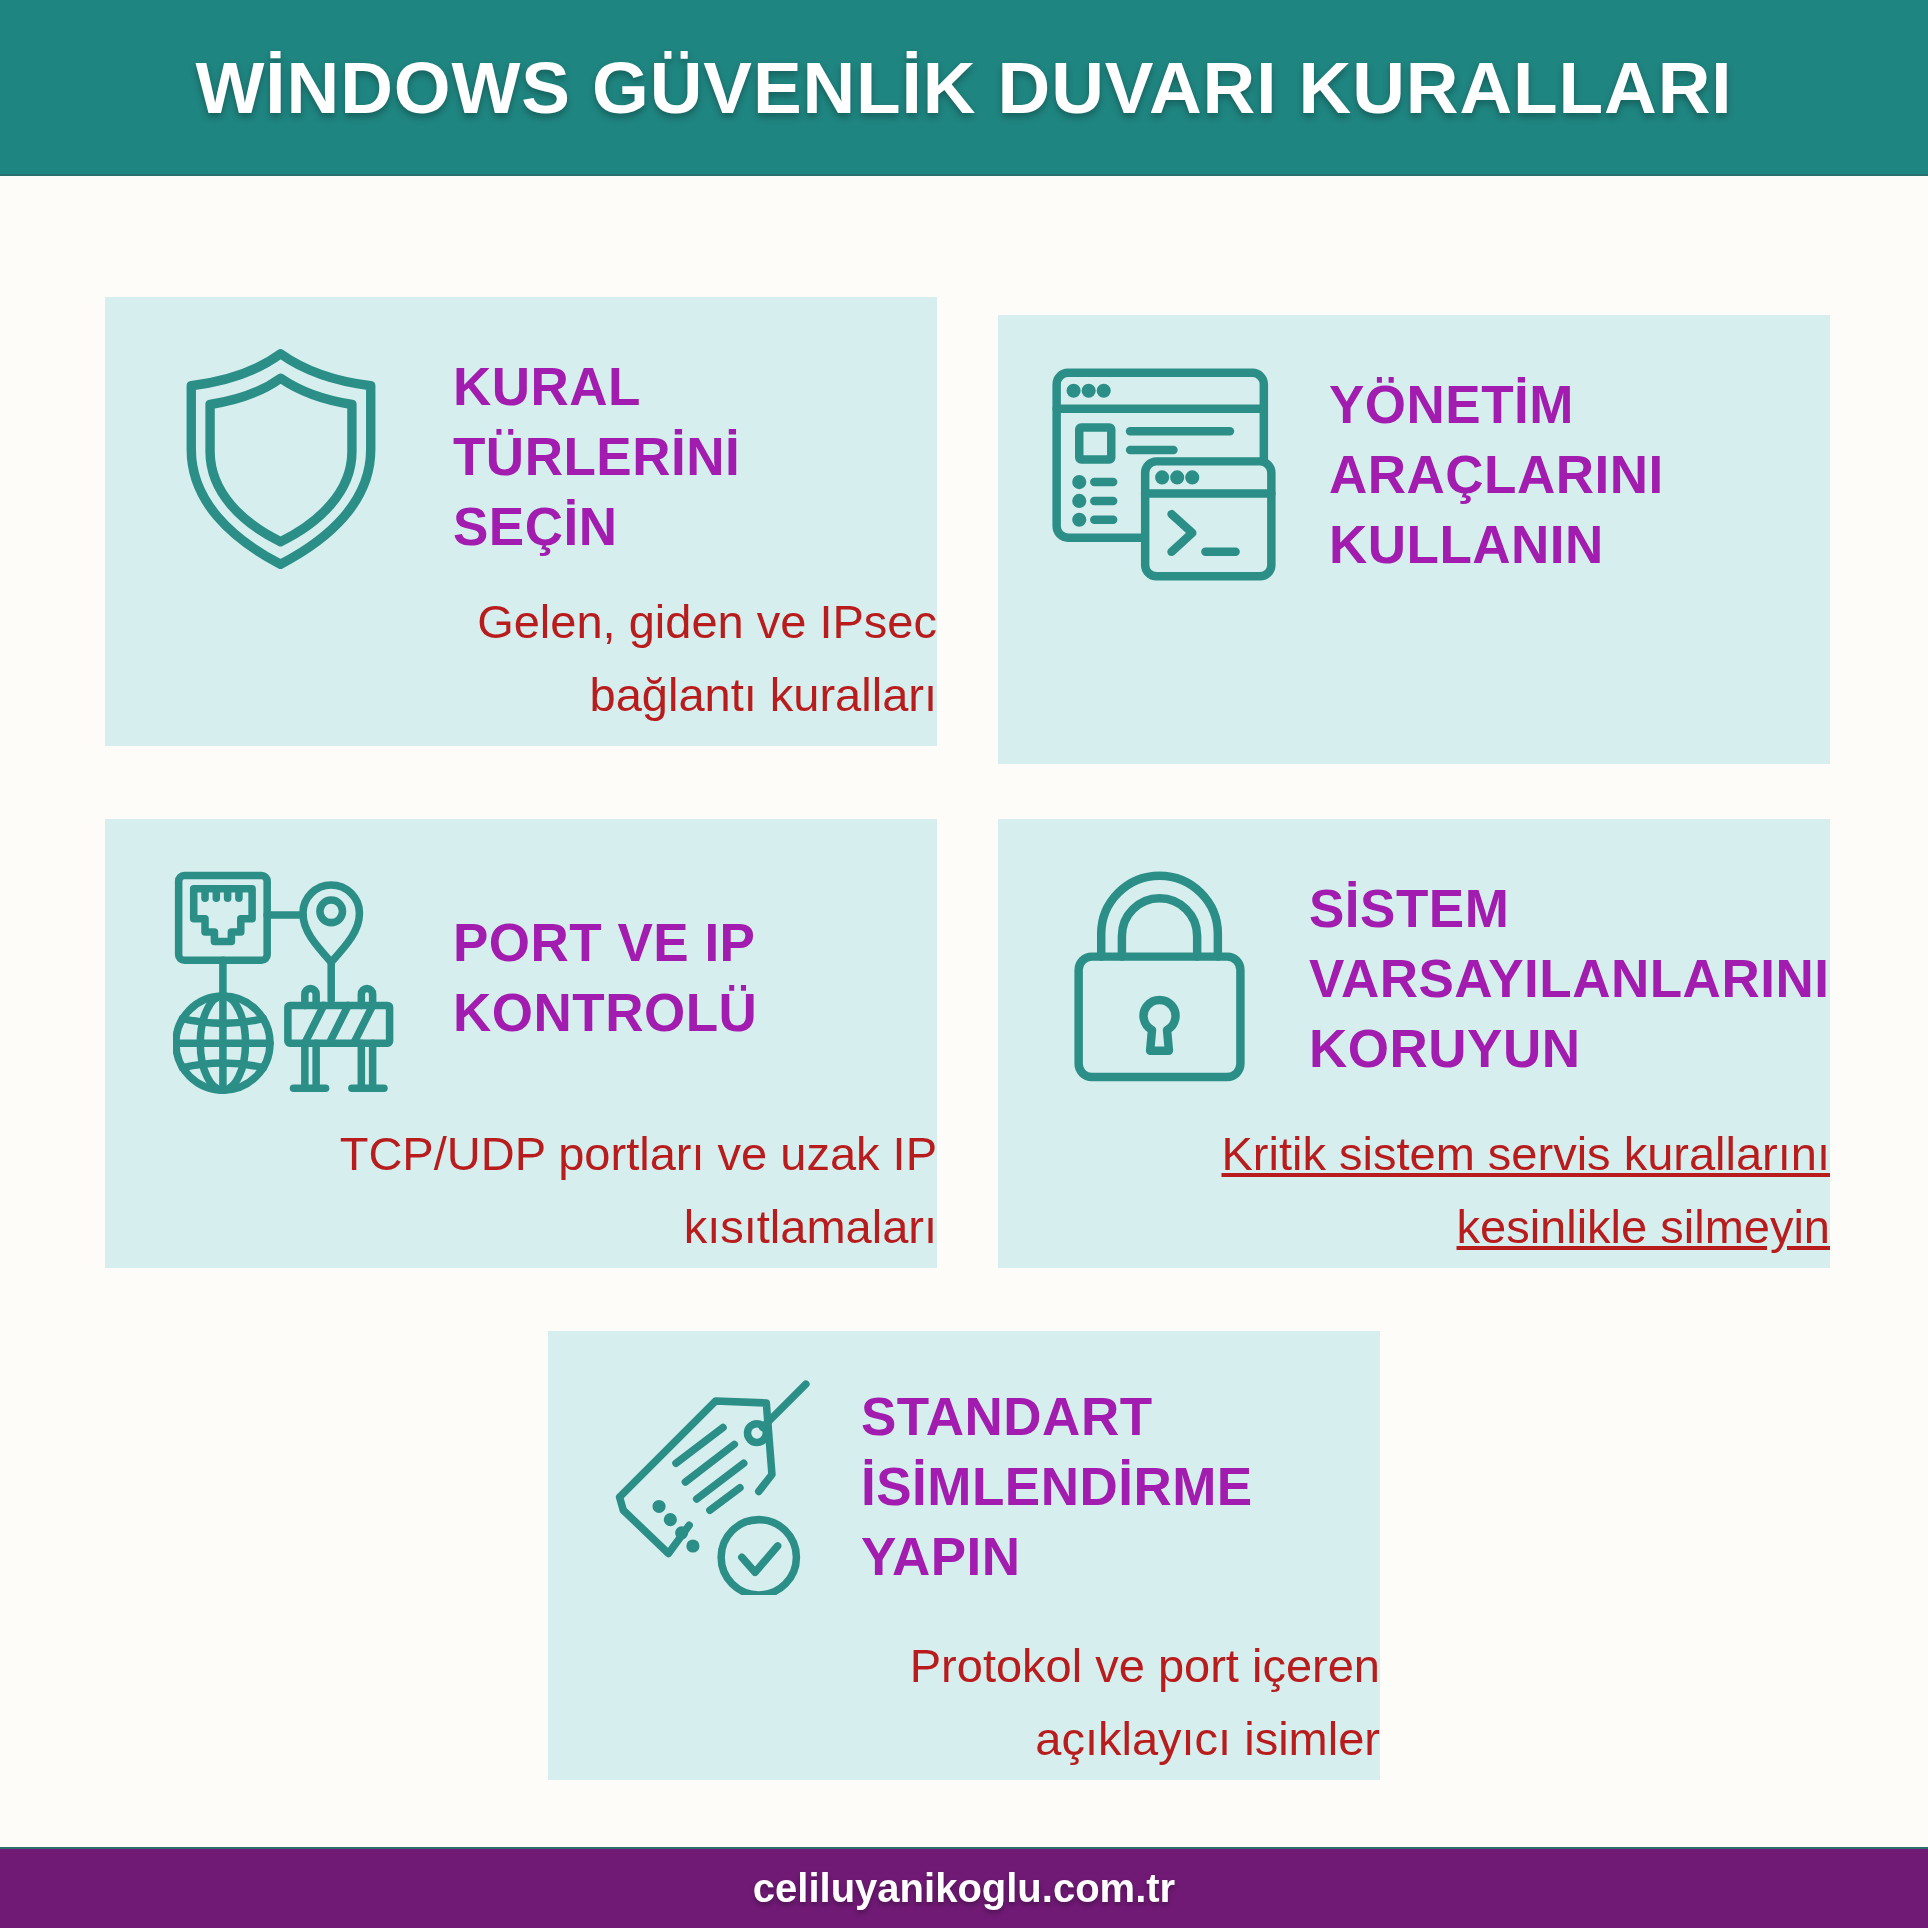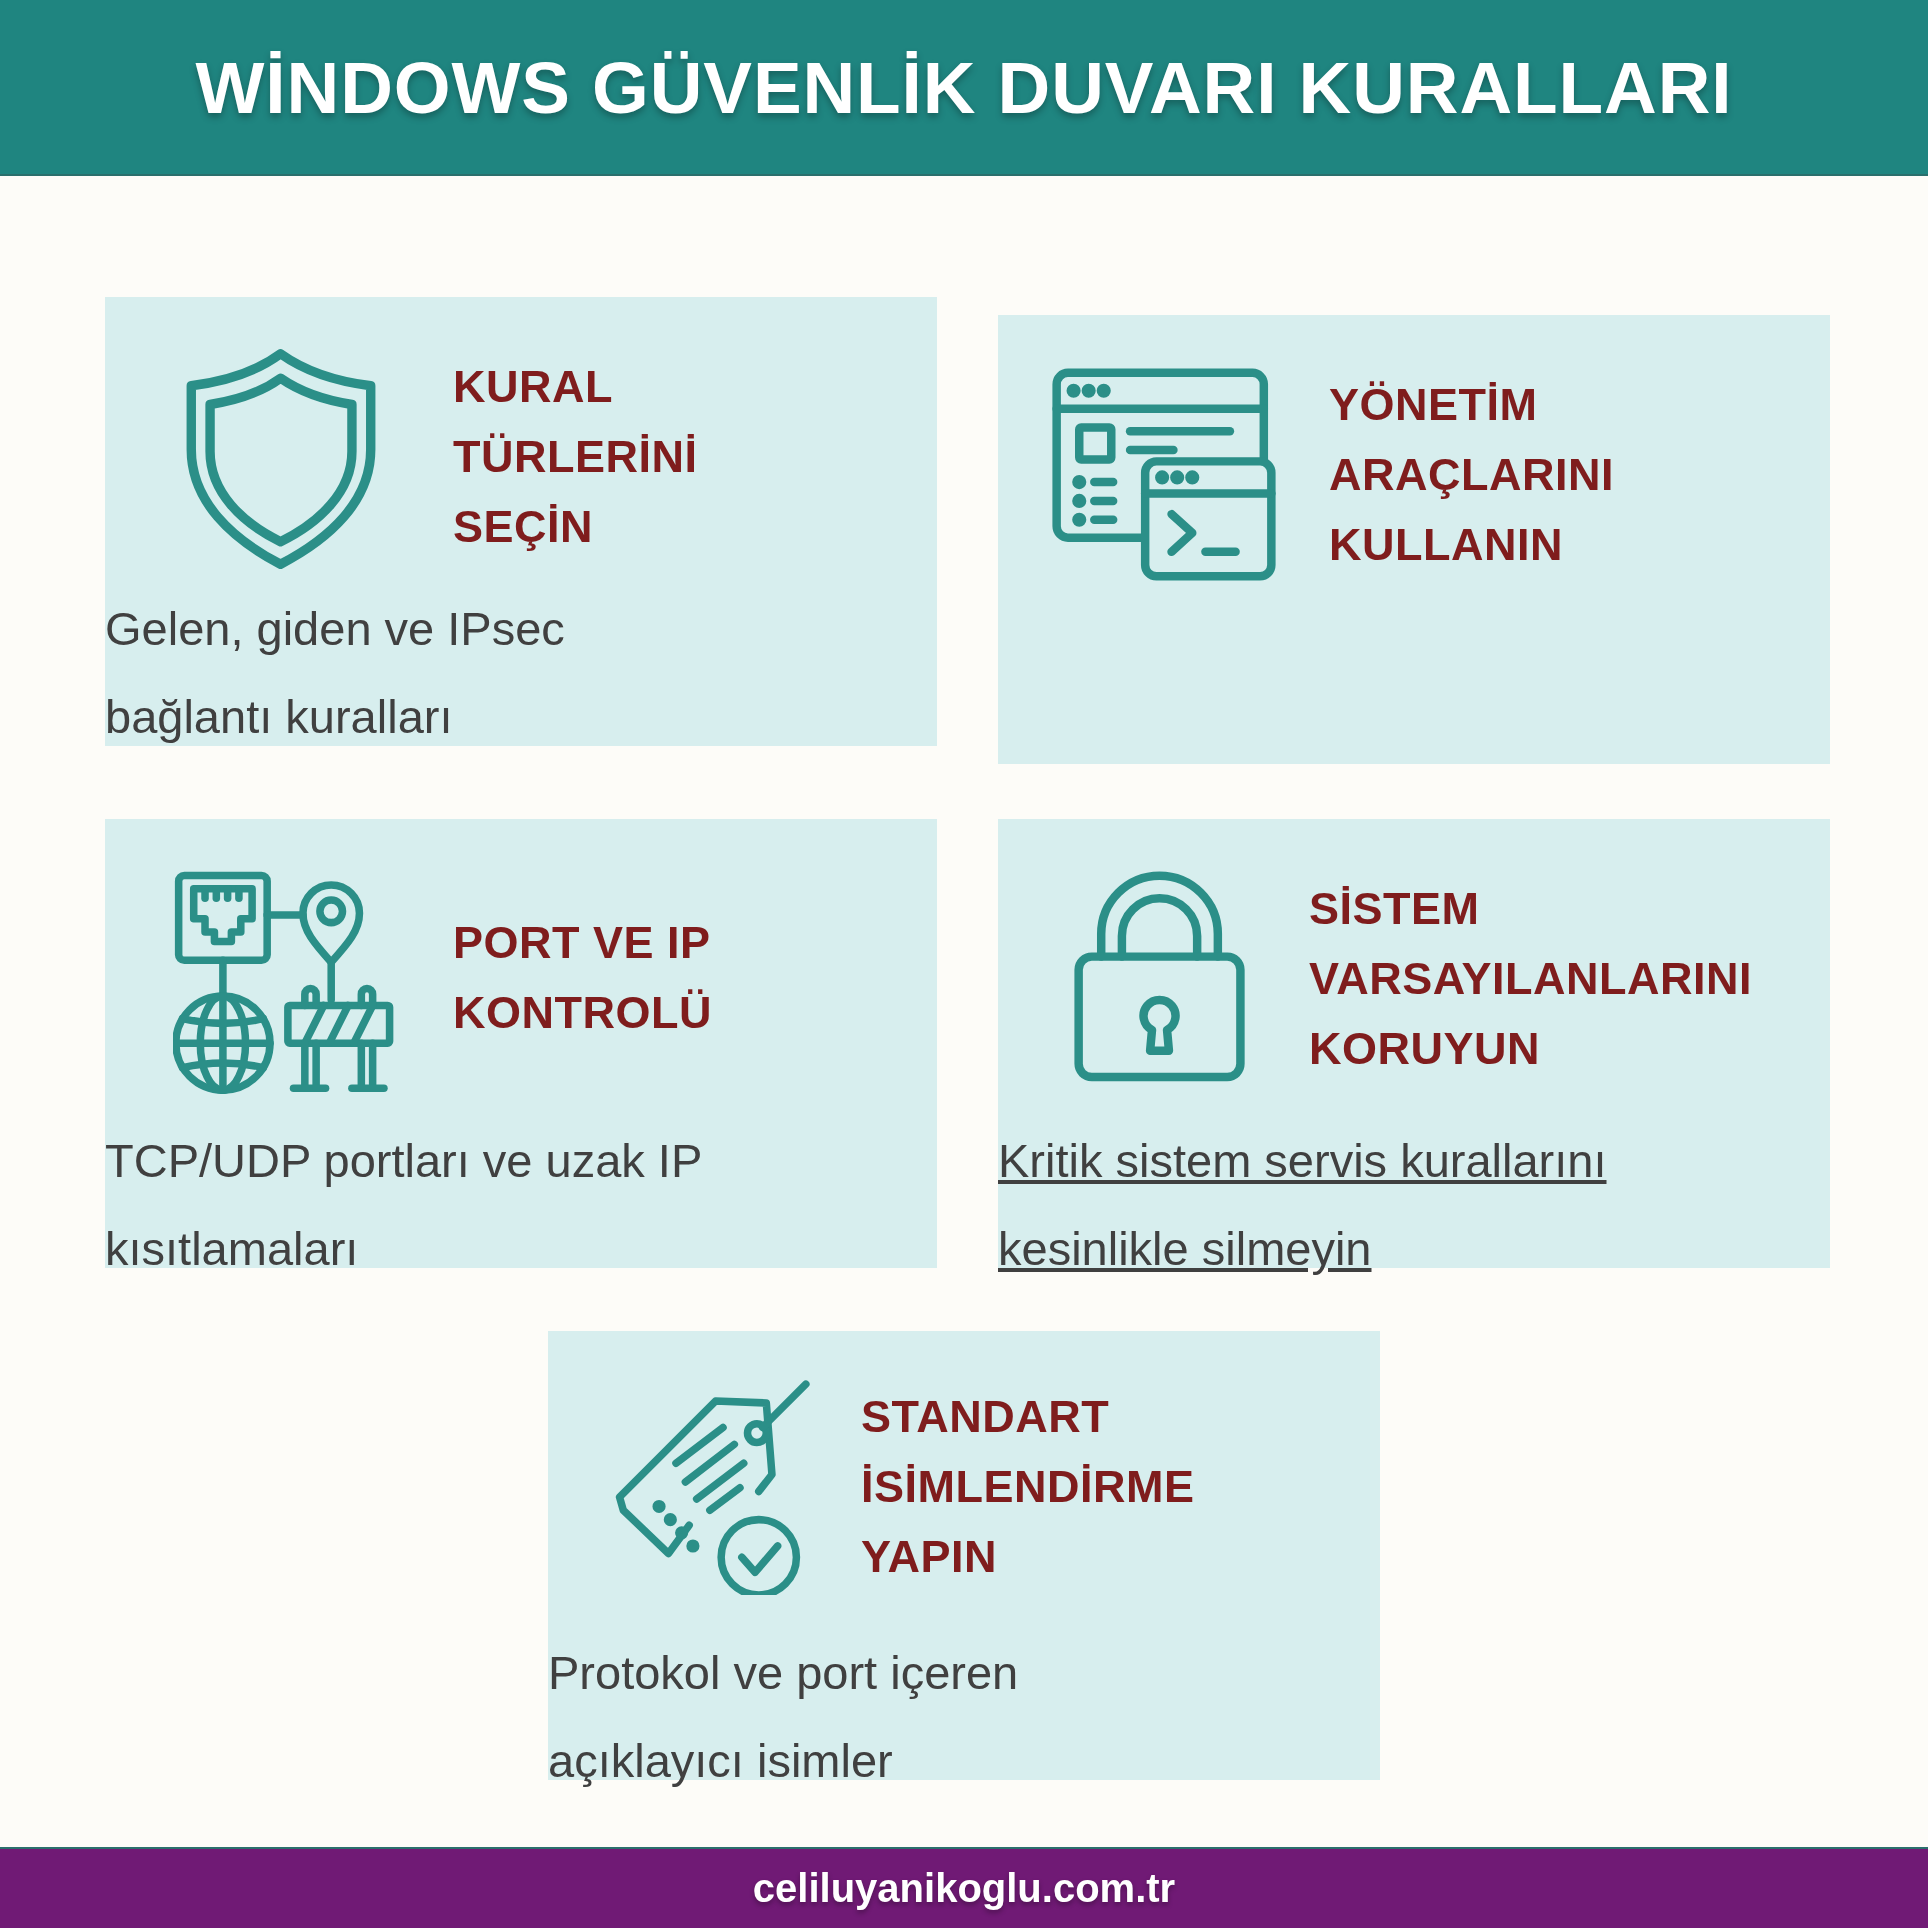--- a/index.html
+++ b/index.html
@@ -34,26 +34,26 @@
   .card {
     position: absolute; width: 832px; height: 449px;
     background: #d7eeee;
     box-sizing: border-box;
   }
   .card-icon {
     position: absolute; width: 226px; height: 226px;
   }
   .card-icon svg { width: 100%; height: 100%; display: block; }
   .card-title {
-    position: absolute; font-weight: bold; font-size: 45px; line-height: 70px;
-    color: #7f1d1d; white-space: pre-line; letter-spacing: 0.5px;
+    position: absolute; font-weight: bold; font-size: 53px; line-height: 70px;
+    color: #a21caf; white-space: pre-line; letter-spacing: 0.5px;
   }
   .card-desc {
-    position: absolute; left: 0; width: 100%; text-align: left;
-    font-size: 47px; line-height: 88px; color: #404040;
+    position: absolute; left: 0; width: 100%; text-align: right;
+    font-size: 47px; line-height: 73px; color: #b91c1c;
     white-space: pre-line;
   }
   #c1 { left: 105px; top: 297px; }
   #c2 { left: 998px; top: 315px; }
   #c3 { left: 105px; top: 819px; padding-left: 12px; }
   #c4 { left: 998px; top: 819px; }
   #c5 { left: 548px; top: 1331px; padding-left: 16px; }
 </style>
 </head>
 <body>

